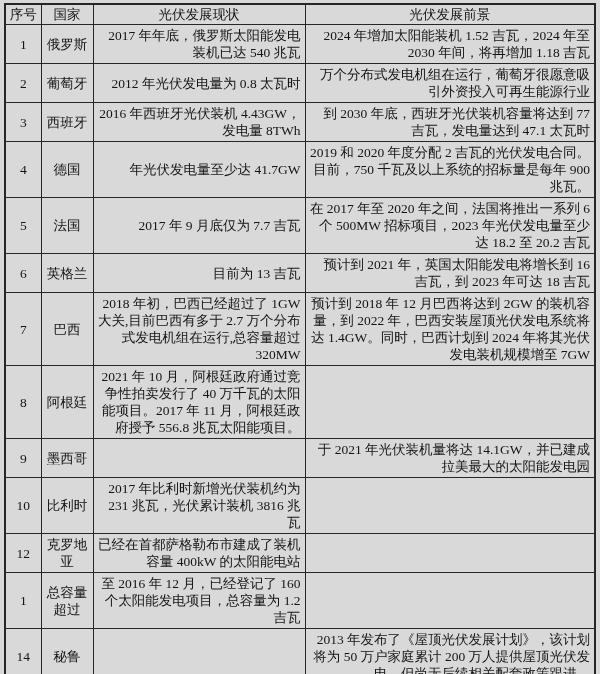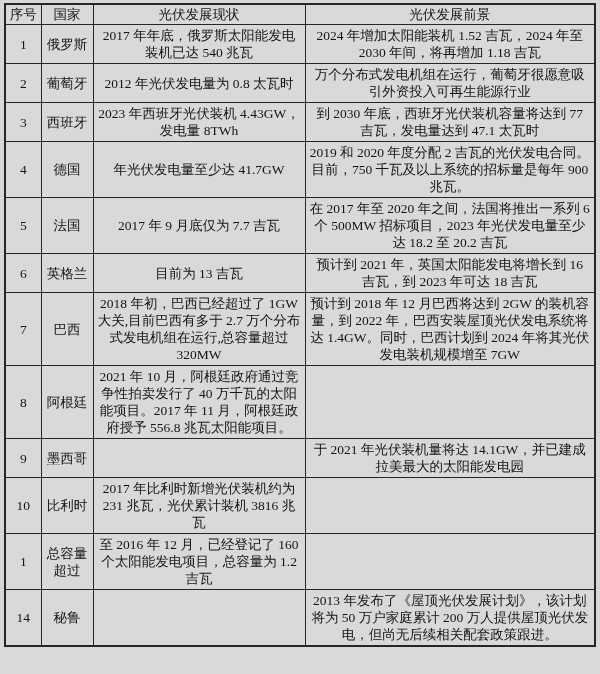--- a/index.html
+++ b/index.html
@@ -48,21 +48,21 @@
     font-weight: normal;
     text-align: center;
     padding: 1px 2px;
   }
   td.cell-num, td.cell-country {
     text-align: center;
     padding-left: 2px;
     padding-right: 2px;
   }
   td.cell-status, td.cell-prospect {
-    text-align: center;
+    text-align: right;
   }
 </style>
 </head>
 <body>
 
 <div class="page">
   <table class="pv-table">
     <colgroup>
       <col class="c-num">
       <col class="c-country">
@@ -86,21 +86,21 @@
         </tr>
         <tr>
           <td class="cell-num">2</td>
           <td class="cell-country">葡萄牙</td>
           <td class="cell-status">2012 年光伏发电量为 0.8 太瓦时</td>
           <td class="cell-prospect">万个分布式发电机组在运行，葡萄牙很愿意吸引外资投入可再生能源行业</td>
         </tr>
         <tr>
           <td class="cell-num">3</td>
           <td class="cell-country">西班牙</td>
-          <td class="cell-status">2023 年西班牙光伏装机 4.43GW，发电量 8TWh</td>
+          <td class="cell-status">2016 年西班牙光伏装机 4.43GW，发电量 8TWh</td>
           <td class="cell-prospect">到 2030 年底，西班牙光伏装机容量将达到 77 吉瓦，发电量达到 47.1 太瓦时</td>
         </tr>
         <tr>
           <td class="cell-num">4</td>
           <td class="cell-country">德国</td>
           <td class="cell-status">年光伏发电量至少达 41.7GW</td>
           <td class="cell-prospect">2019 和 2020 年度分配 2 吉瓦的光伏发电合同。目前，750 千瓦及以上系统的招标量是每年 900 兆瓦。</td>
         </tr>
         <tr>
           <td class="cell-num">5</td>
@@ -132,20 +132,26 @@
           <td class="cell-status"></td>
           <td class="cell-prospect">于 2021 年光伏装机量将达 14.1GW，并已建成拉美最大的太阳能发电园</td>
         </tr>
         <tr>
           <td class="cell-num">10</td>
           <td class="cell-country">比利时</td>
           <td class="cell-status">2017 年比利时新增光伏装机约为 231 兆瓦，光伏累计装机 3816 兆瓦</td>
           <td class="cell-prospect"></td>
         </tr>
         <tr>
+          <td class="cell-num">12</td>
+          <td class="cell-country">克罗地亚</td>
+          <td class="cell-status">已经在首都萨格勒布市建成了装机容量 400kW 的太阳能电站</td>
+          <td class="cell-prospect"></td>
+        </tr>
+        <tr>
           <td class="cell-num">1</td>
           <td class="cell-country">总容量超过</td>
           <td class="cell-status">至 2016 年 12 月，已经登记了 160 个太阳能发电项目，总容量为 1.2 吉瓦</td>
           <td class="cell-prospect"></td>
         </tr>
         <tr>
           <td class="cell-num">14</td>
           <td class="cell-country">秘鲁</td>
           <td class="cell-status"></td>
           <td class="cell-prospect">2013 年发布了《屋顶光伏发展计划》，该计划将为 50 万户家庭累计 200 万人提供屋顶光伏发电，但尚无后续相关配套政策跟进。</td>

